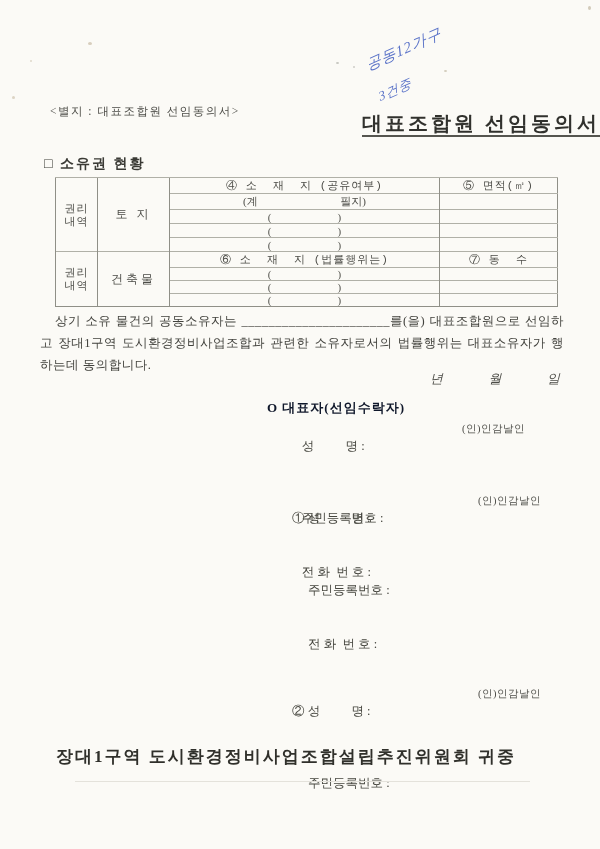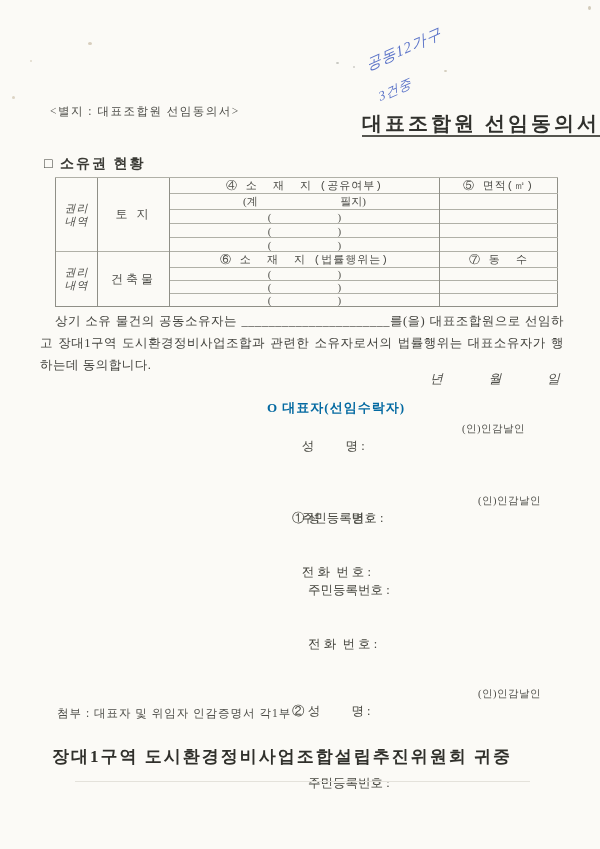--- a/index.html
+++ b/index.html
@@ -34,47 +34,47 @@
     border-collapse:collapse; table-layout:fixed;
     font-size:11px; color:#4c4c47;
   }
   table.own{border:1.5px solid #8f8f87;}
   table.own td{
     border-left:1px solid #8f8f87; border-top:1px solid #b0b0a7;
     padding:0 2px; text-align:center; vertical-align:middle;
     overflow:hidden; white-space:pre;
   }
   td.group-divider{border-top:1px solid #8f8f87;}
-  td.glabel{font-size:11px; letter-spacing:1px; line-height:13px;font-style:italic;}
+  td.glabel{font-size:11px; letter-spacing:1px; line-height:13px;}
   td.tlabel{font-weight:normal; font-size:12px; letter-spacing:3px;}
   td.chead{letter-spacing:1px;font-family:Liberation Mono, monospace;}
   td.paren{text-align:right; padding-right:36px; color:#55554f;}
   td.countrow{text-align:left; padding-left:30px;}
   
   .consent{
     left:40px; top:310px; width:524px;
     font-size:12.5px; line-height:22px; letter-spacing:.5px;
     text-align:justify; word-break:break-all; text-indent:15px; color:#42423d;
   }
   .date-line{left:430px; top:370px; font-size:13px; white-space:pre; color:#4c4c47;font-style:italic;}
   
   .sig{font-size:12.5px; color:#46463f;}
-  .sig .hd{font-size:13px; font-weight:bold; letter-spacing:1px; color:#0369a1;
+  .sig .hd{font-size:13px; font-weight:bold; letter-spacing:1px; color:#0f172a;
     line-height:18px; margin-bottom:2px; white-space:pre;}
   .sig .row{position:relative; line-height:18px; white-space:pre; width:300px;}
   .sig .indent{padding-left:16px;}
   .sig .seal{position:absolute; top:1px; font-size:10.5px; letter-spacing:.5px; color:#4c4c47;}
   .sig-rep{left:267px; top:399px;}
   .sig-rep .seal{left:195px;}
   .sig-del{left:267px; top:491px;}
   .sig-del .seal{left:211px;}
   .del-entry{margin-top:13px;}
   .del-entry:first-of-type{margin-top:0;}
   .attach-note{left:57px; top:706px; font-size:11.5px; letter-spacing:1px; color:#4c4c47;}
-  .recipient-wrap{left:0; top:745px; width:516px; text-align:center;padding-left:24px;}
+  .recipient-wrap{left:0; top:745px; width:516px; text-align:right;}
   .recipient{font-size:17px; font-weight:bold; letter-spacing:2px; color:#30302b;}
   .faint-line{left:75px; top:781px; width:455px; height:1px; background:#e4e2db;}
 </style>
 </head>
 <body>
 
 <div class="page">
 
   <div class="speck" style="left:88px;top:42px;width:4px;height:3px;background:#b9a98e;"></div>
   <div class="speck" style="left:12px;top:96px;width:3px;height:3px;background:#c2b49b;"></div>
@@ -195,20 +195,19 @@
       <div class="row indent">
         <span>주민등록번호 :</span>
       </div>
       <div class="row indent">
         
       </div>
     </div>
 
   </div>
 
-  <div class="abs attach-note">첨부 : 대표자 및 위임자 인감증명서 각1부</div>
 
   <div class="abs recipient-wrap">
     <span class="recipient">장대1구역 도시환경정비사업조합설립추진위원회 귀중</span>
   </div>
   <div class="abs faint-line"></div>
 
 </div>
 
 </body></html>

